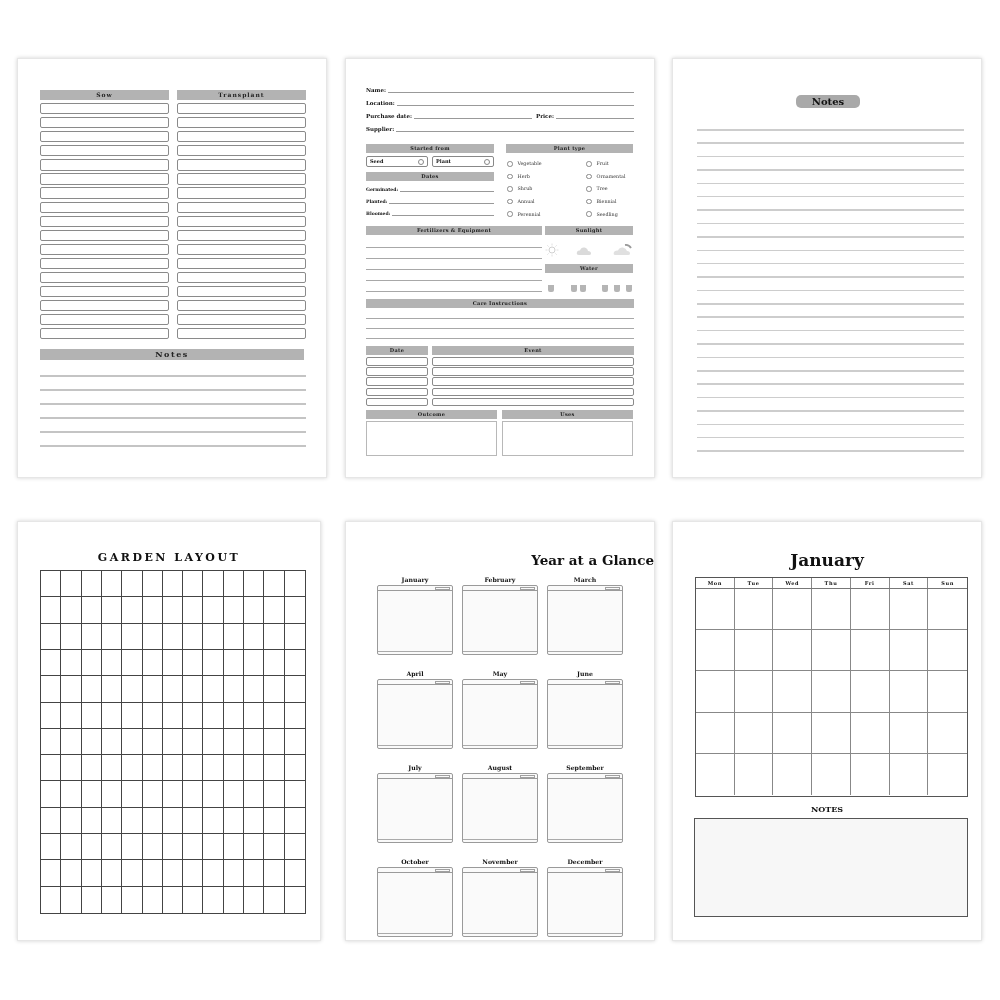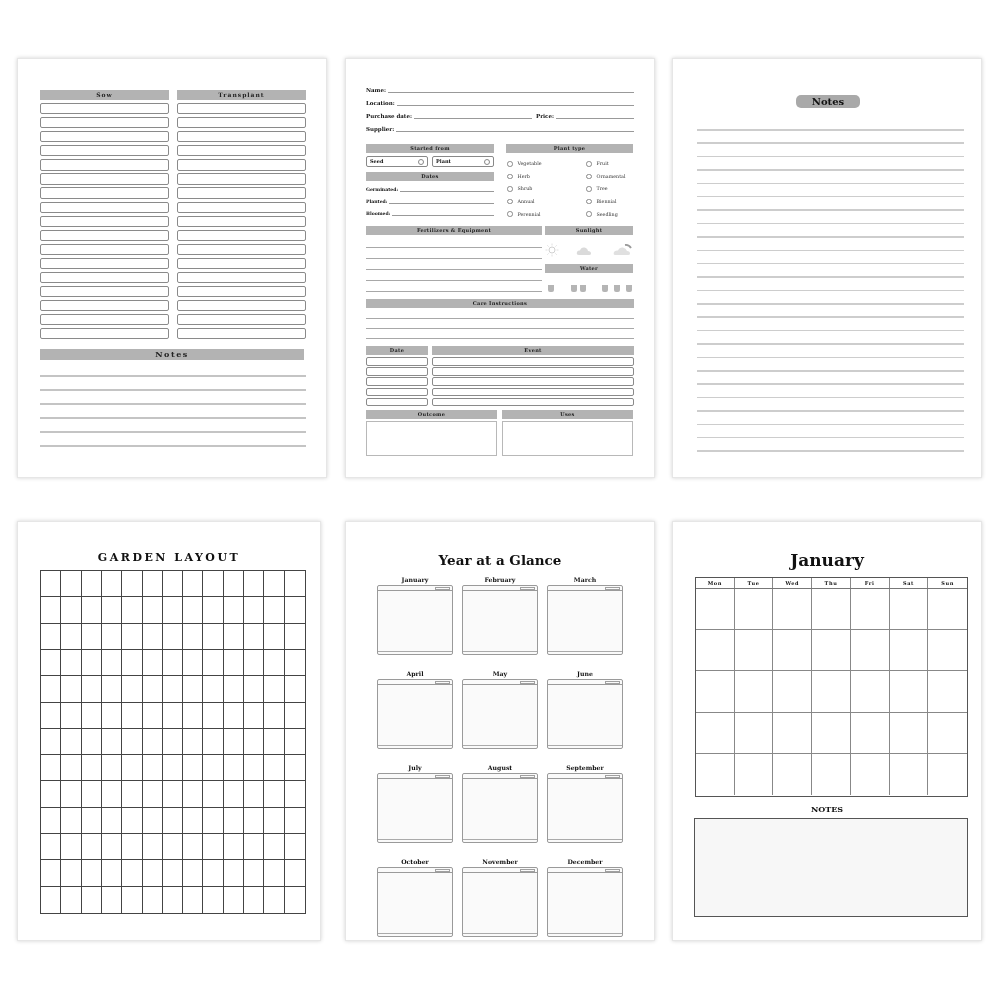--- a/index.html
+++ b/index.html
@@ -56,21 +56,21 @@
   
   .p4 .title { position: absolute; left: 0; width: 100%; top: 29px; text-align: center; font-size: 11px; font-weight: bold; letter-spacing: 2.5px; }
   .p4 .grid { position: absolute; left: 22px; top: 48px; width: 266px; height: 344px;
     display: grid; grid-template-columns: repeat(13, 1fr); grid-template-rows: repeat(13, 1fr);
     border: 1.2px solid #444; }
   .p4 .cell { border-right: 1.2px solid #444; border-bottom: 1.2px solid #444; }
   .p4 .cell.lastc { border-right: none; }
   .p4 .cell.lastr { border-bottom: none; }
 
   
-  .p5 .title { position: absolute; left: 0; width: 100%; top: 30px; text-align: center; font-size: 13.5px; font-weight: bold; }
+  .p5 .title { position: absolute; left: 0; width: 100%; top: 30px; text-align: right; font-size: 13.5px; font-weight: bold; }
   .p5 .months { position: absolute; left: 31px; top: 53px; width: 248px; display: grid; grid-template-columns: repeat(3, 76px); column-gap: 9px; row-gap: 14px; }
   .p5 .month .name { text-align: center; font-size: 6.2px; font-weight: bold; height: 10px; line-height: 9px; }
   .p5 .win { height: 70px; border: 1.3px solid #9a9a9a; border-radius: 2px; background: #fafafa; position: relative; }
   .p5 .win .tbar { height: 5px; border-bottom: 1.2px solid #9a9a9a; position: relative; }
   .p5 .win .btns { position: absolute; right: 2px; top: 0.5px; width: 15px; height: 3.5px; border: 1px solid #a0a0a0; }
   .p5 .win .foot { position: absolute; left: 0; right: 0; bottom: 2px; border-top: 1px solid #aaa; }
 
   
   .p6 .title { position: absolute; left: 0; width: 100%; top: 28px; text-align: center; font-size: 17px; font-weight: bold; }
   .p6 .cal { position: absolute; left: 22px; top: 55px; width: 273px; height: 220px; border: 1.5px solid #555; }

